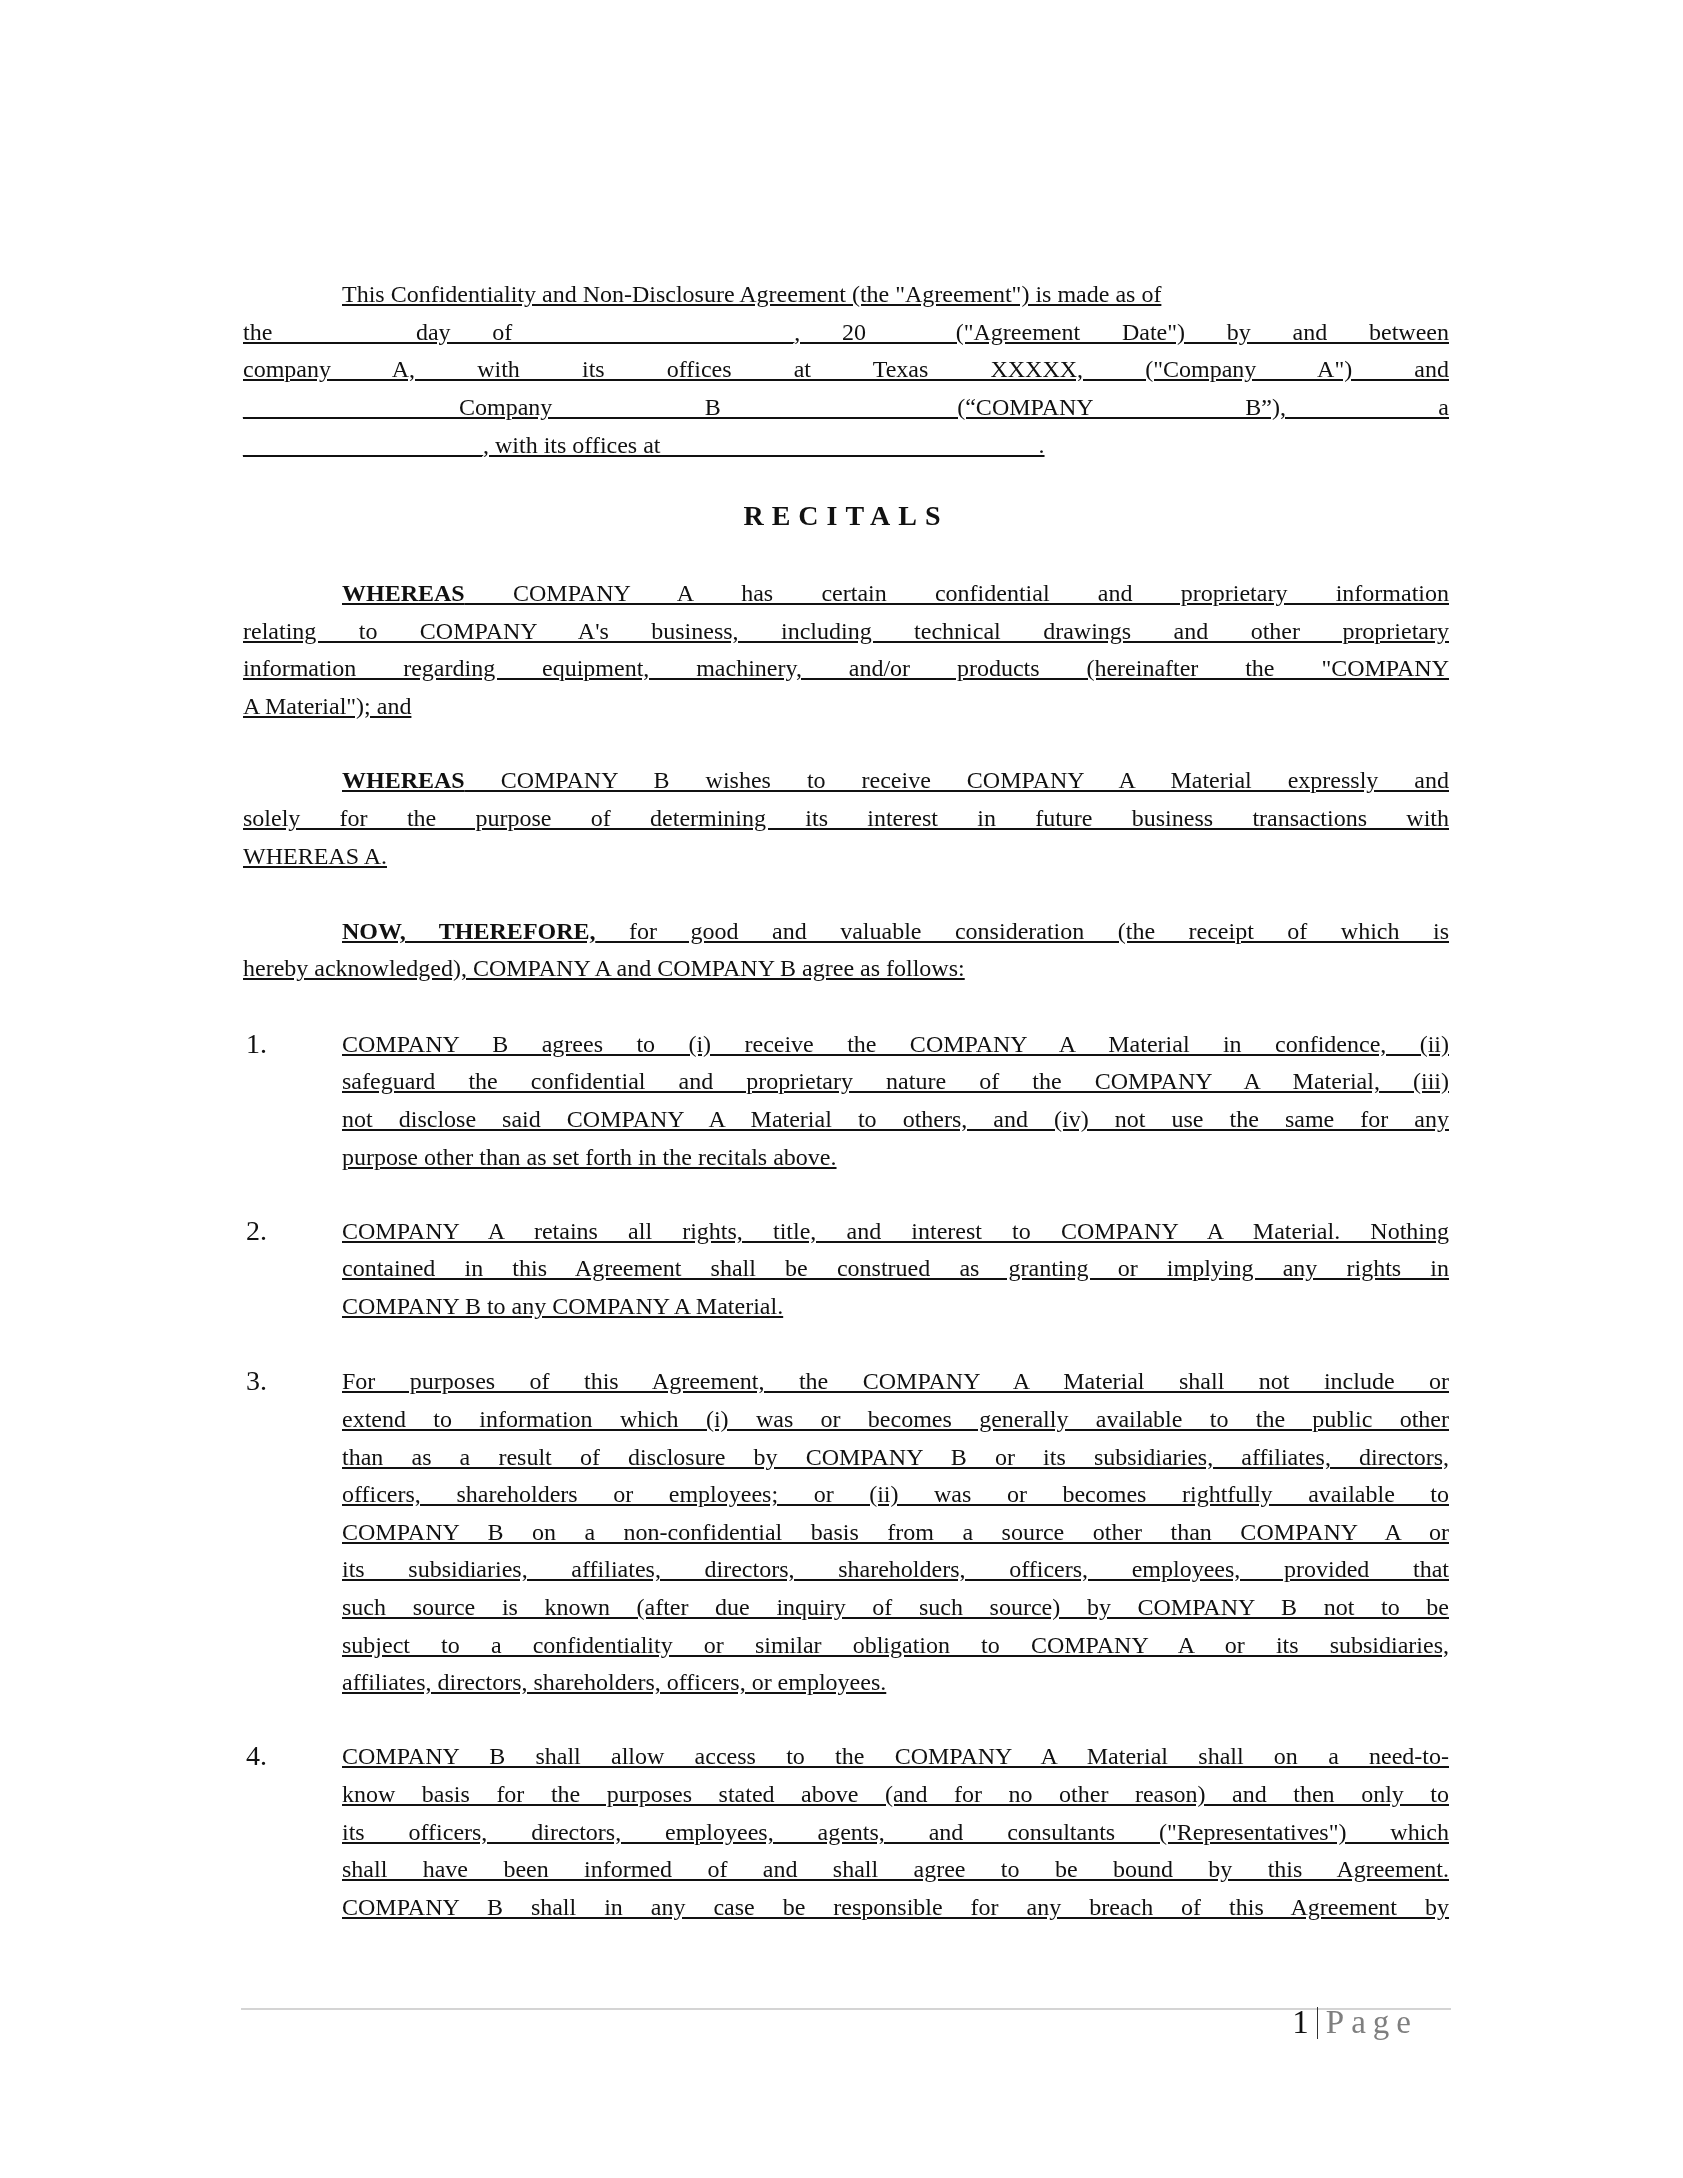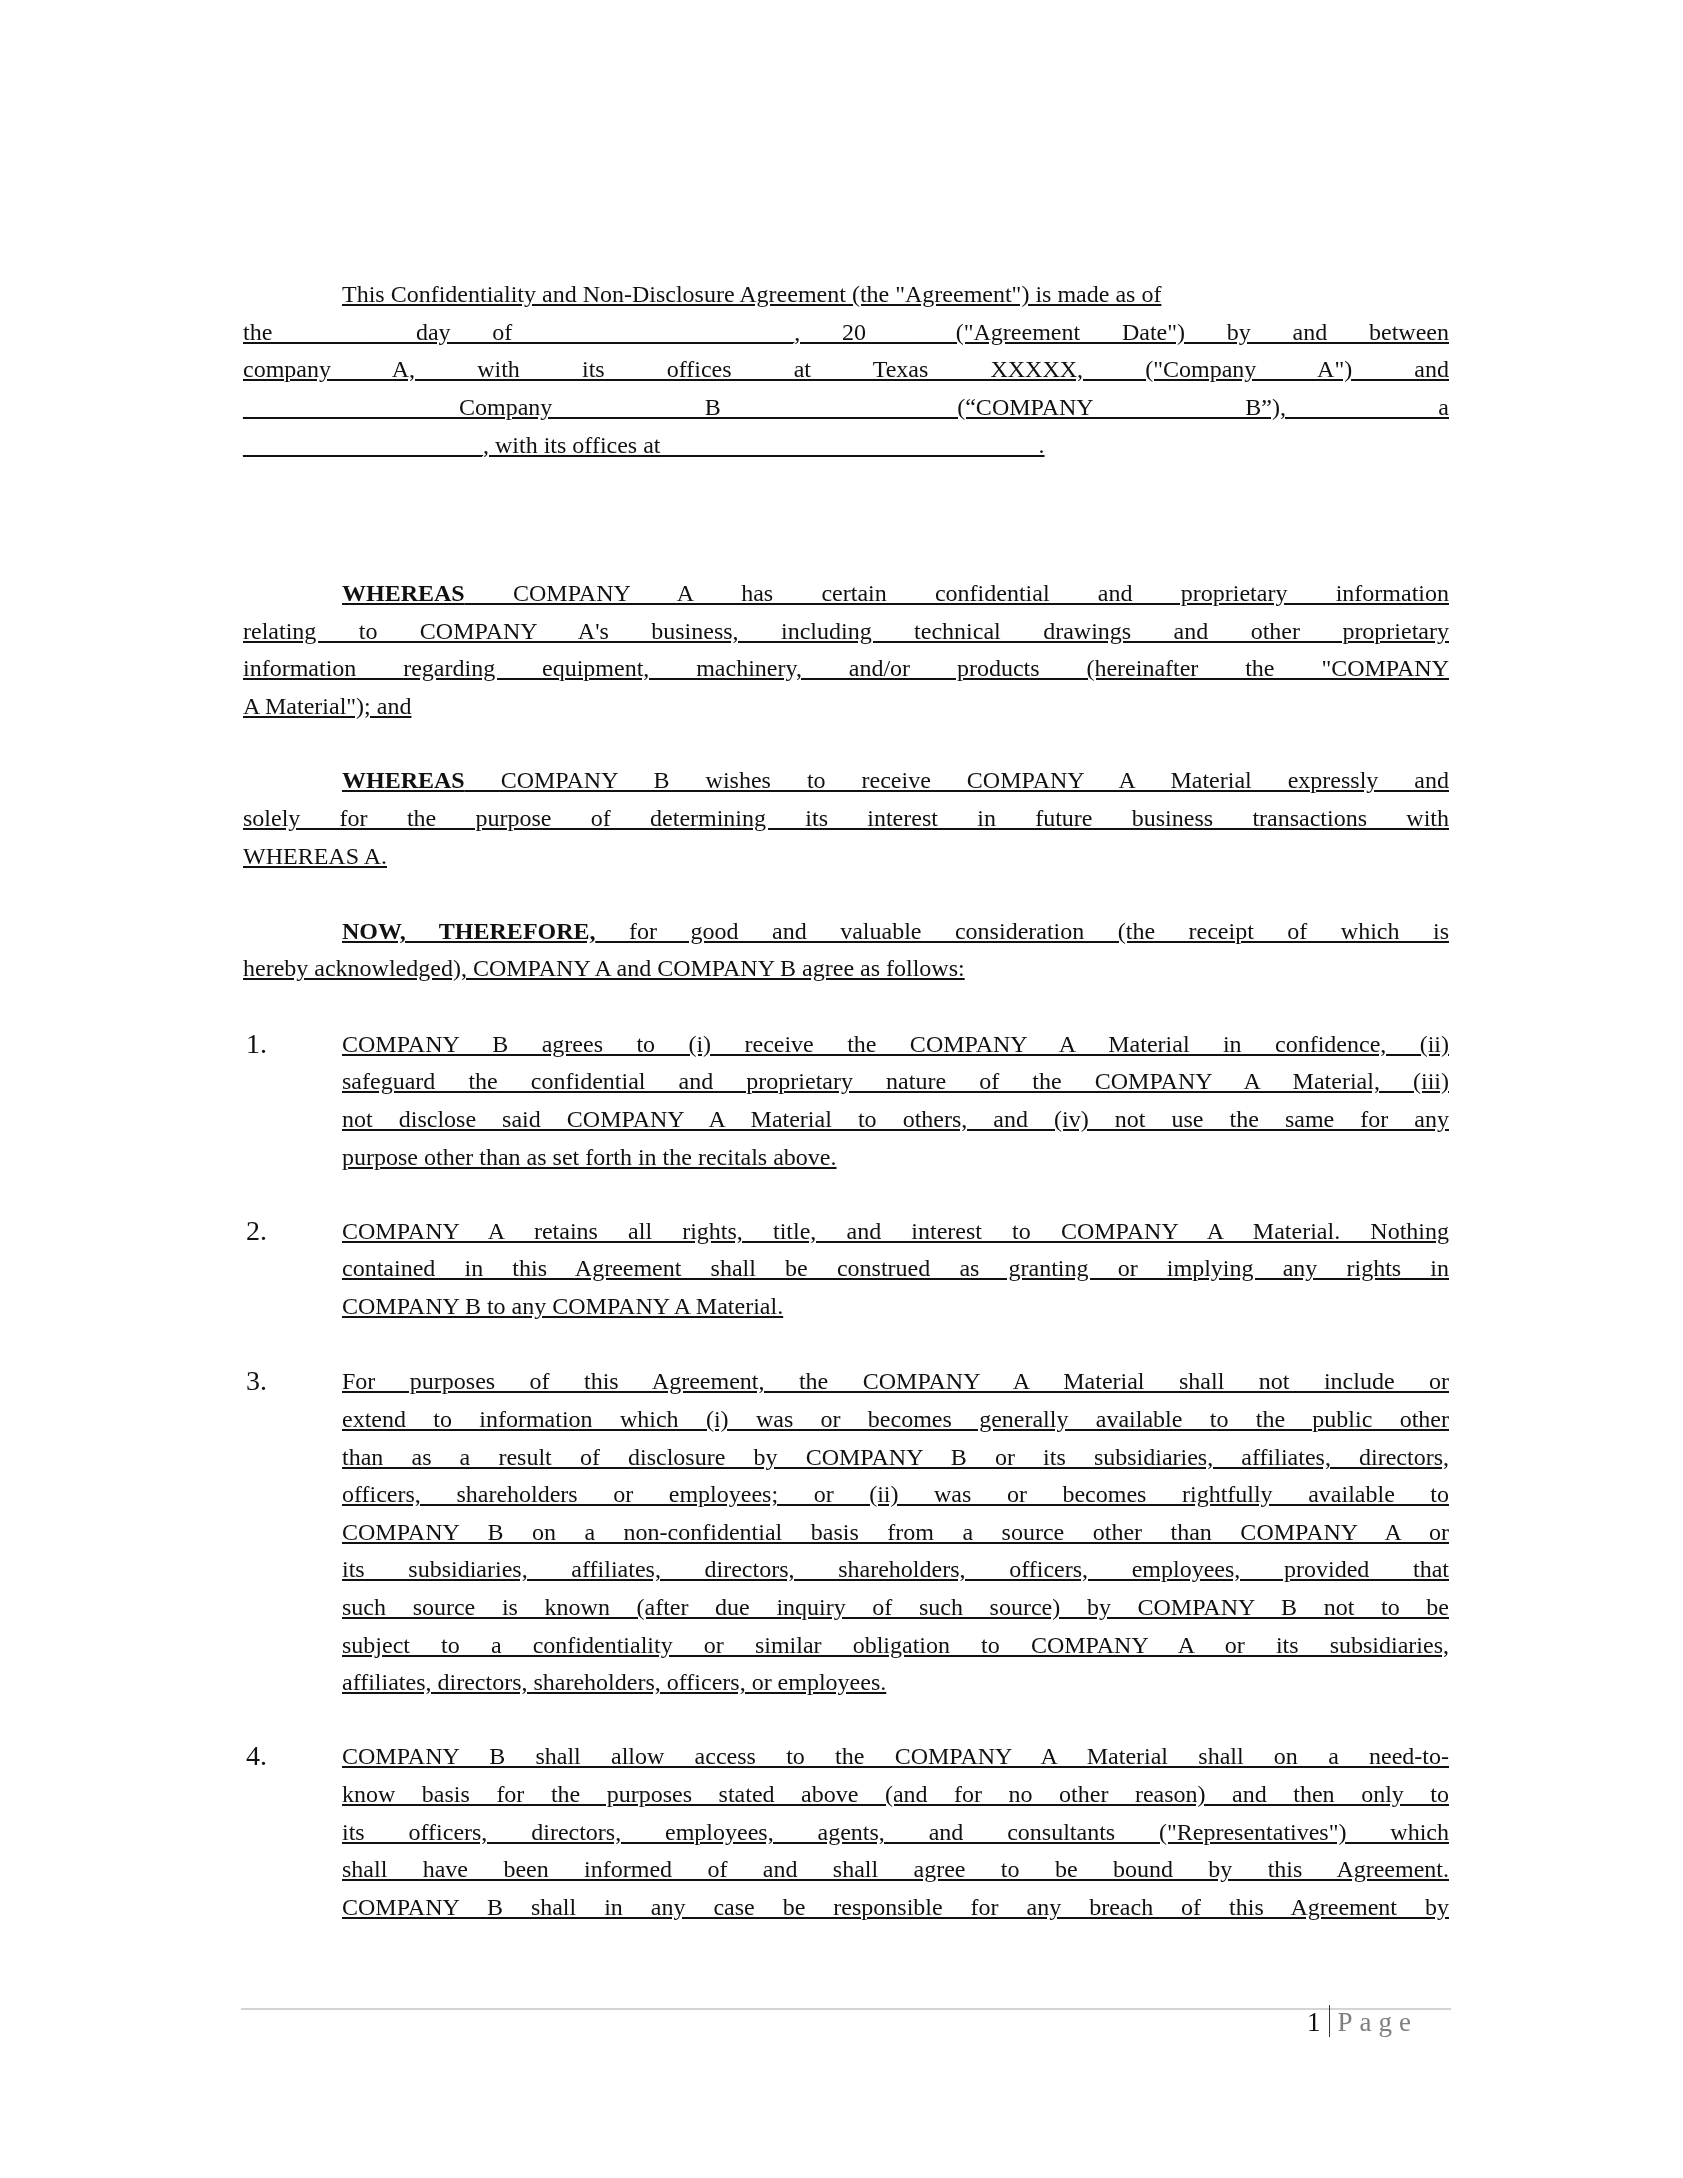--- a/index.html
+++ b/index.html
@@ -9,39 +9,40 @@
   .title { position: absolute; left: 243px; width: 1206px; top: 194px; text-align: center;
            font-weight: bold; font-size: 29px; text-decoration: underline; text-decoration-thickness: 3px;
            text-underline-offset: 3px; letter-spacing: 0.1px; white-space: nowrap; }
   .line { position: absolute; font-size: 24px; line-height: 38px; height: 38px; white-space: nowrap; text-decoration: underline; }
   .just { text-align: justify; text-align-last: justify; }
   .recitals { position: absolute; left: 243px; width: 1206px; top: 500px; text-align: center;
               font-weight: bold; font-size: 28px; letter-spacing: 8px; }
   .num { position: absolute; font-size: 28px; line-height: 38px; left: 246px; }
   b { font-weight: bold; }
   .footer-rule { position: absolute; left: 241px; top: 2008px; width: 1210px; height: 2px; background: #d4d4d4; }
-  .footer { position: absolute; right: 265px; top: 2002px; font-size: 27px; line-height: 40px; white-space: nowrap; }
+  .footer { position: absolute; right: 265px; top: 2002px; font-size: 33px; line-height: 40px; white-space: nowrap; }
   .footer .pnum { color: #111; }
   .footer .sep { display: inline-block; width: 1px; height: 32px; background: #333; vertical-align: -6px; margin: 0 8px; }
   .footer .plabel { color: #7f7f7f; letter-spacing: 7px; }
 </style>
 </head>
 <body>
 
 <div class="page">
 
 
   <div>
     <div class="line" style="left:342px; width:1107px; top:275px;">This Confidentiality and Non-Disclosure Agreement (the "Agreement") is made as of</div>
     <div class="line just" style="left:243px; width:1206px; top:313px;">the _____ day of ____________________, 20____ ("Agreement Date") by and between</div>
     <div class="line just" style="left:243px; width:1206px; top:350px; word-spacing:0;">company A, with its offices at      Texas XXXXX, ("Company A") and</div>
     <div class="line just" style="left:243px; width:1206px; top:388px;">__________________Company B_______ (“COMPANY B”), a</div>
     <div class="line" style="left:243px; top:426px;">____________________, with its offices at _______________________________.</div>
   </div>
 
+  <div class="recitals">RECITALS</div>
 
   <div>
     <div class="line just" style="left:342px; width:1107px; top:574px;"><b>WHEREAS</b><span> COMPANY A has certain confidential and proprietary information</span></div>
     <div class="line just" style="left:243px; width:1206px; top:612px;">relating to COMPANY A's business, including technical drawings and other proprietary</div>
     <div class="line just" style="left:243px; width:1206px; top:649px;">information regarding equipment, machinery, and/or products (hereinafter the "COMPANY</div>
     <div class="line" style="left:243px; top:687px;">A Material"); and</div>
   </div>
 
   <div>
     <div class="line just" style="left:342px; width:1107px; top:761px;"><b>WHEREAS</b><span> COMPANY B wishes to receive COMPANY A Material expressly and</span></div>

